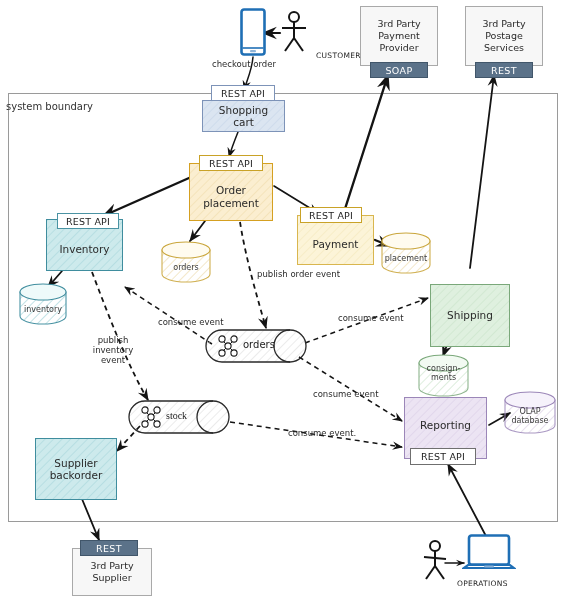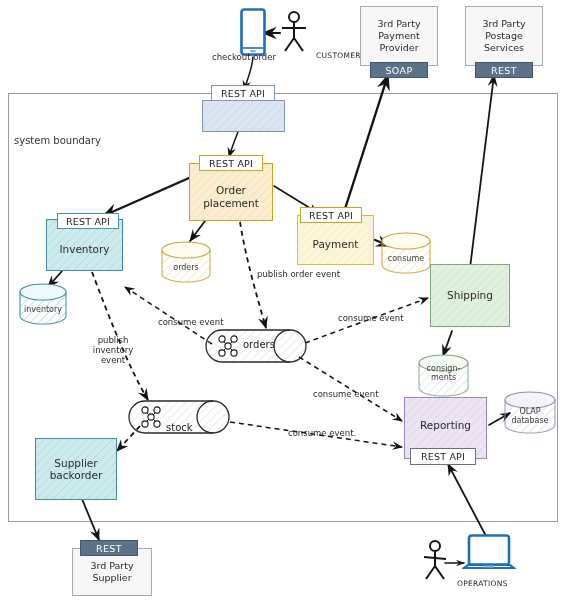--- a/index.html
+++ b/index.html
@@ -147,21 +147,21 @@
 
       <path d="M299,357 L402,421" stroke-width="1.5" marker-end="url(#ah)"></path>
 
       <path d="M230,422 L402,447" stroke-width="1.5" marker-end="url(#ah)"></path>
 
       <path d="M140,426 L117,451" stroke-width="1.8" marker-end="url(#ah)"></path>
     </g>
   </svg>
 
   <div id="boundary" style="left:8px;top:93px;width:548px;height:427px;"></div>
-  <div id="boundary-label" style="left:14px;top:101px;margin-top:34px;">system boundary</div>
+  <div id="boundary-label" style="left:6px;top:101px;">system boundary</div>
 
   <div class="ext" style="left:360px;top:6px;width:78px;height:60px;">
     <span class="cap" style="white-space:pre-line;">3rd Party
 Payment
 Provider</span>
   </div>
   <div class="badge" style="left:370px;top:62px;width:58px;height:16px;">SOAP</div>
 
   <div class="ext" style="left:465px;top:6px;width:78px;height:60px;">
     <span class="cap" style="white-space:pre-line;">3rd Party
@@ -173,20 +173,21 @@
   <div class="ext" style="left:72px;top:548px;width:80px;height:48px;">
     <span class="cap" style="white-space:pre-line;">3rd Party
 Supplier</span>
   </div>
   <div class="badge" style="left:80px;top:540px;width:58px;height:16px;">REST</div>
 
   <div class="svc" style="left:202px;top:100px;width:83px;height:32px;border-color:#7d93b8;background:#dbe5f1;">
     <svg class="layer" style="width:100%;height:100%;position:absolute;left:0;top:0;">
       <rect x="0" y="0" width="100%" height="100%" fill="url(#h-blue)" opacity="0.7"></rect>
     </svg>
+    <span class="cap" style="position:relative;">Shopping cart</span>
   </div>
   <div class="chip api-blue" style="left:211px;top:85px;width:64px;height:16px;">REST API</div>
 
   <div class="svc" style="left:189px;top:163px;width:84px;height:58px;border-color:#d5a021;background:#fbeed0;">
     <svg class="layer" style="width:100%;height:100%;position:absolute;left:0;top:0;">
       <rect x="0" y="0" width="100%" height="100%" fill="url(#h-amber)" opacity="0.65"></rect>
     </svg>
     <span class="cap" style="position:relative;margin-top:9px;">Order placement</span>
   </div>
   <div class="chip api-amber" style="left:199px;top:155px;width:64px;height:16px;">REST API</div>
@@ -200,21 +201,21 @@
   <div class="chip api-teal" style="left:57px;top:213px;width:62px;height:16px;">REST API</div>
 
   <div class="svc" style="left:297px;top:215px;width:77px;height:50px;border-color:#d9b64e;background:#fcf4d8;">
     <svg class="layer" style="width:100%;height:100%;position:absolute;left:0;top:0;">
       <rect x="0" y="0" width="100%" height="100%" fill="url(#h-yellow)" opacity="0.75"></rect>
     </svg>
     <span class="cap" style="position:relative;margin-top:8px;">Payment</span>
   </div>
   <div class="chip api-amber" style="left:300px;top:207px;width:62px;height:16px;">REST API</div>
 
-  <div class="svc" style="left:430px;top:264px;width:80px;height:63px;border-color:#7aa87a;background:#dff0df;">
+  <div class="svc" style="left:430px;top:284px;width:80px;height:63px;border-color:#7aa87a;background:#dff0df;">
     <svg class="layer" style="width:100%;height:100%;position:absolute;left:0;top:0;">
       <rect x="0" y="0" width="100%" height="100%" fill="url(#h-green)" opacity="0.6"></rect>
     </svg>
     <span class="cap" style="position:relative;">Shipping</span>
   </div>
 
   <div class="svc" style="left:404px;top:397px;width:83px;height:62px;border-color:#9b86b8;background:#ece4f3;">
     <svg class="layer" style="width:100%;height:100%;position:absolute;left:0;top:0;">
       <rect x="0" y="0" width="100%" height="100%" fill="url(#h-purple)" opacity="0.6"></rect>
     </svg>
@@ -244,21 +245,21 @@
       <ellipse cx="26" cy="10" rx="24" ry="8" fill="#fffbef" stroke="#caa63c" stroke-width="1.1"></ellipse>
     </svg>
     <div class="dblabel" style="top:24px;">orders</div>
   </div>
 
   <div class="db" style="left:380px;top:231px;width:52px;height:44px;">
     <svg class="cyl" viewBox="0 0 52 44">
       <path d="M2,10 L2,34 A24,8 0 0 0 50,34 L50,10 Z" fill="url(#h-amber)" stroke="#caa63c" stroke-width="1.1" opacity="0.9"></path>
       <ellipse cx="26" cy="10" rx="24" ry="8" fill="#fffbef" stroke="#caa63c" stroke-width="1.1"></ellipse>
     </svg>
-    <div class="dblabel" style="top:24px;">consume</div>
+    <div class="dblabel" style="top:24px;">placement</div>
   </div>
 
   <div class="db" style="left:417px;top:353px;width:53px;height:46px;">
     <svg class="cyl" viewBox="0 0 53 46">
       <path d="M2,10 L2,35 A24.5,8 0 0 0 51,35 L51,10 Z" fill="url(#h-green)" stroke="#7aa87a" stroke-width="1.1" opacity="0.85"></path>
       <ellipse cx="26.5" cy="10" rx="24.5" ry="8" fill="#f2faf2" stroke="#7aa87a" stroke-width="1.1"></ellipse>
     </svg>
     <div class="dblabel" style="top:12px;white-space:pre-line;">consign-
 ments</div>
   </div>
@@ -300,24 +301,24 @@
         <line x1="17" y1="23" x2="23" y2="17" stroke-width="1"></line>
         <line x1="29" y1="11" x2="23" y2="17" stroke-width="1"></line>
         <line x1="29" y1="23" x2="23" y2="17" stroke-width="1"></line>
         <circle cx="17" cy="10" r="3.1"></circle>
         <circle cx="29" cy="10" r="3.1"></circle>
         <circle cx="23" cy="17" r="3.1"></circle>
         <circle cx="17" cy="24" r="3.1"></circle>
         <circle cx="29" cy="24" r="3.1"></circle>
       </g>
     </svg>
-    <div class="qlabel" style="left:38px;top:22px;">stock</div>
-  </div>
-
-  <div class="elabel" style="left:212px;top:53px;">checkout order</div>
+    <div class="qlabel" style="left:38px;top:10px;font-family:Liberation Serif, serif;">stock</div>
+  </div>
+
+  <div class="elabel" style="left:212px;top:60px;">checkout order</div>
   <div class="elabel" style="left:209px;top:270px;padding-left:48px;">publish order event</div>
   <div class="elabel w2" style="left:84px;top:336px;">publish inventory event</div>
   <div class="elabel" style="left:158px;top:318px;">consume event</div>
   <div class="elabel" style="left:338px;top:314px;">consume event</div>
   <div class="elabel" style="left:313px;top:390px;">consume event</div>
   <div class="elabel" style="left:288px;top:429px;">consume event.</div>
 
   <div class="actor" style="left:240px;top:8px;width:26px;height:48px;">
     <svg viewBox="0 0 26 48" style="width:26px;height:48px;">
       <rect x="1.5" y="1.5" width="23" height="45" rx="2.5" fill="#ffffff" stroke="#1f6fb5" stroke-width="2.6"></rect>

